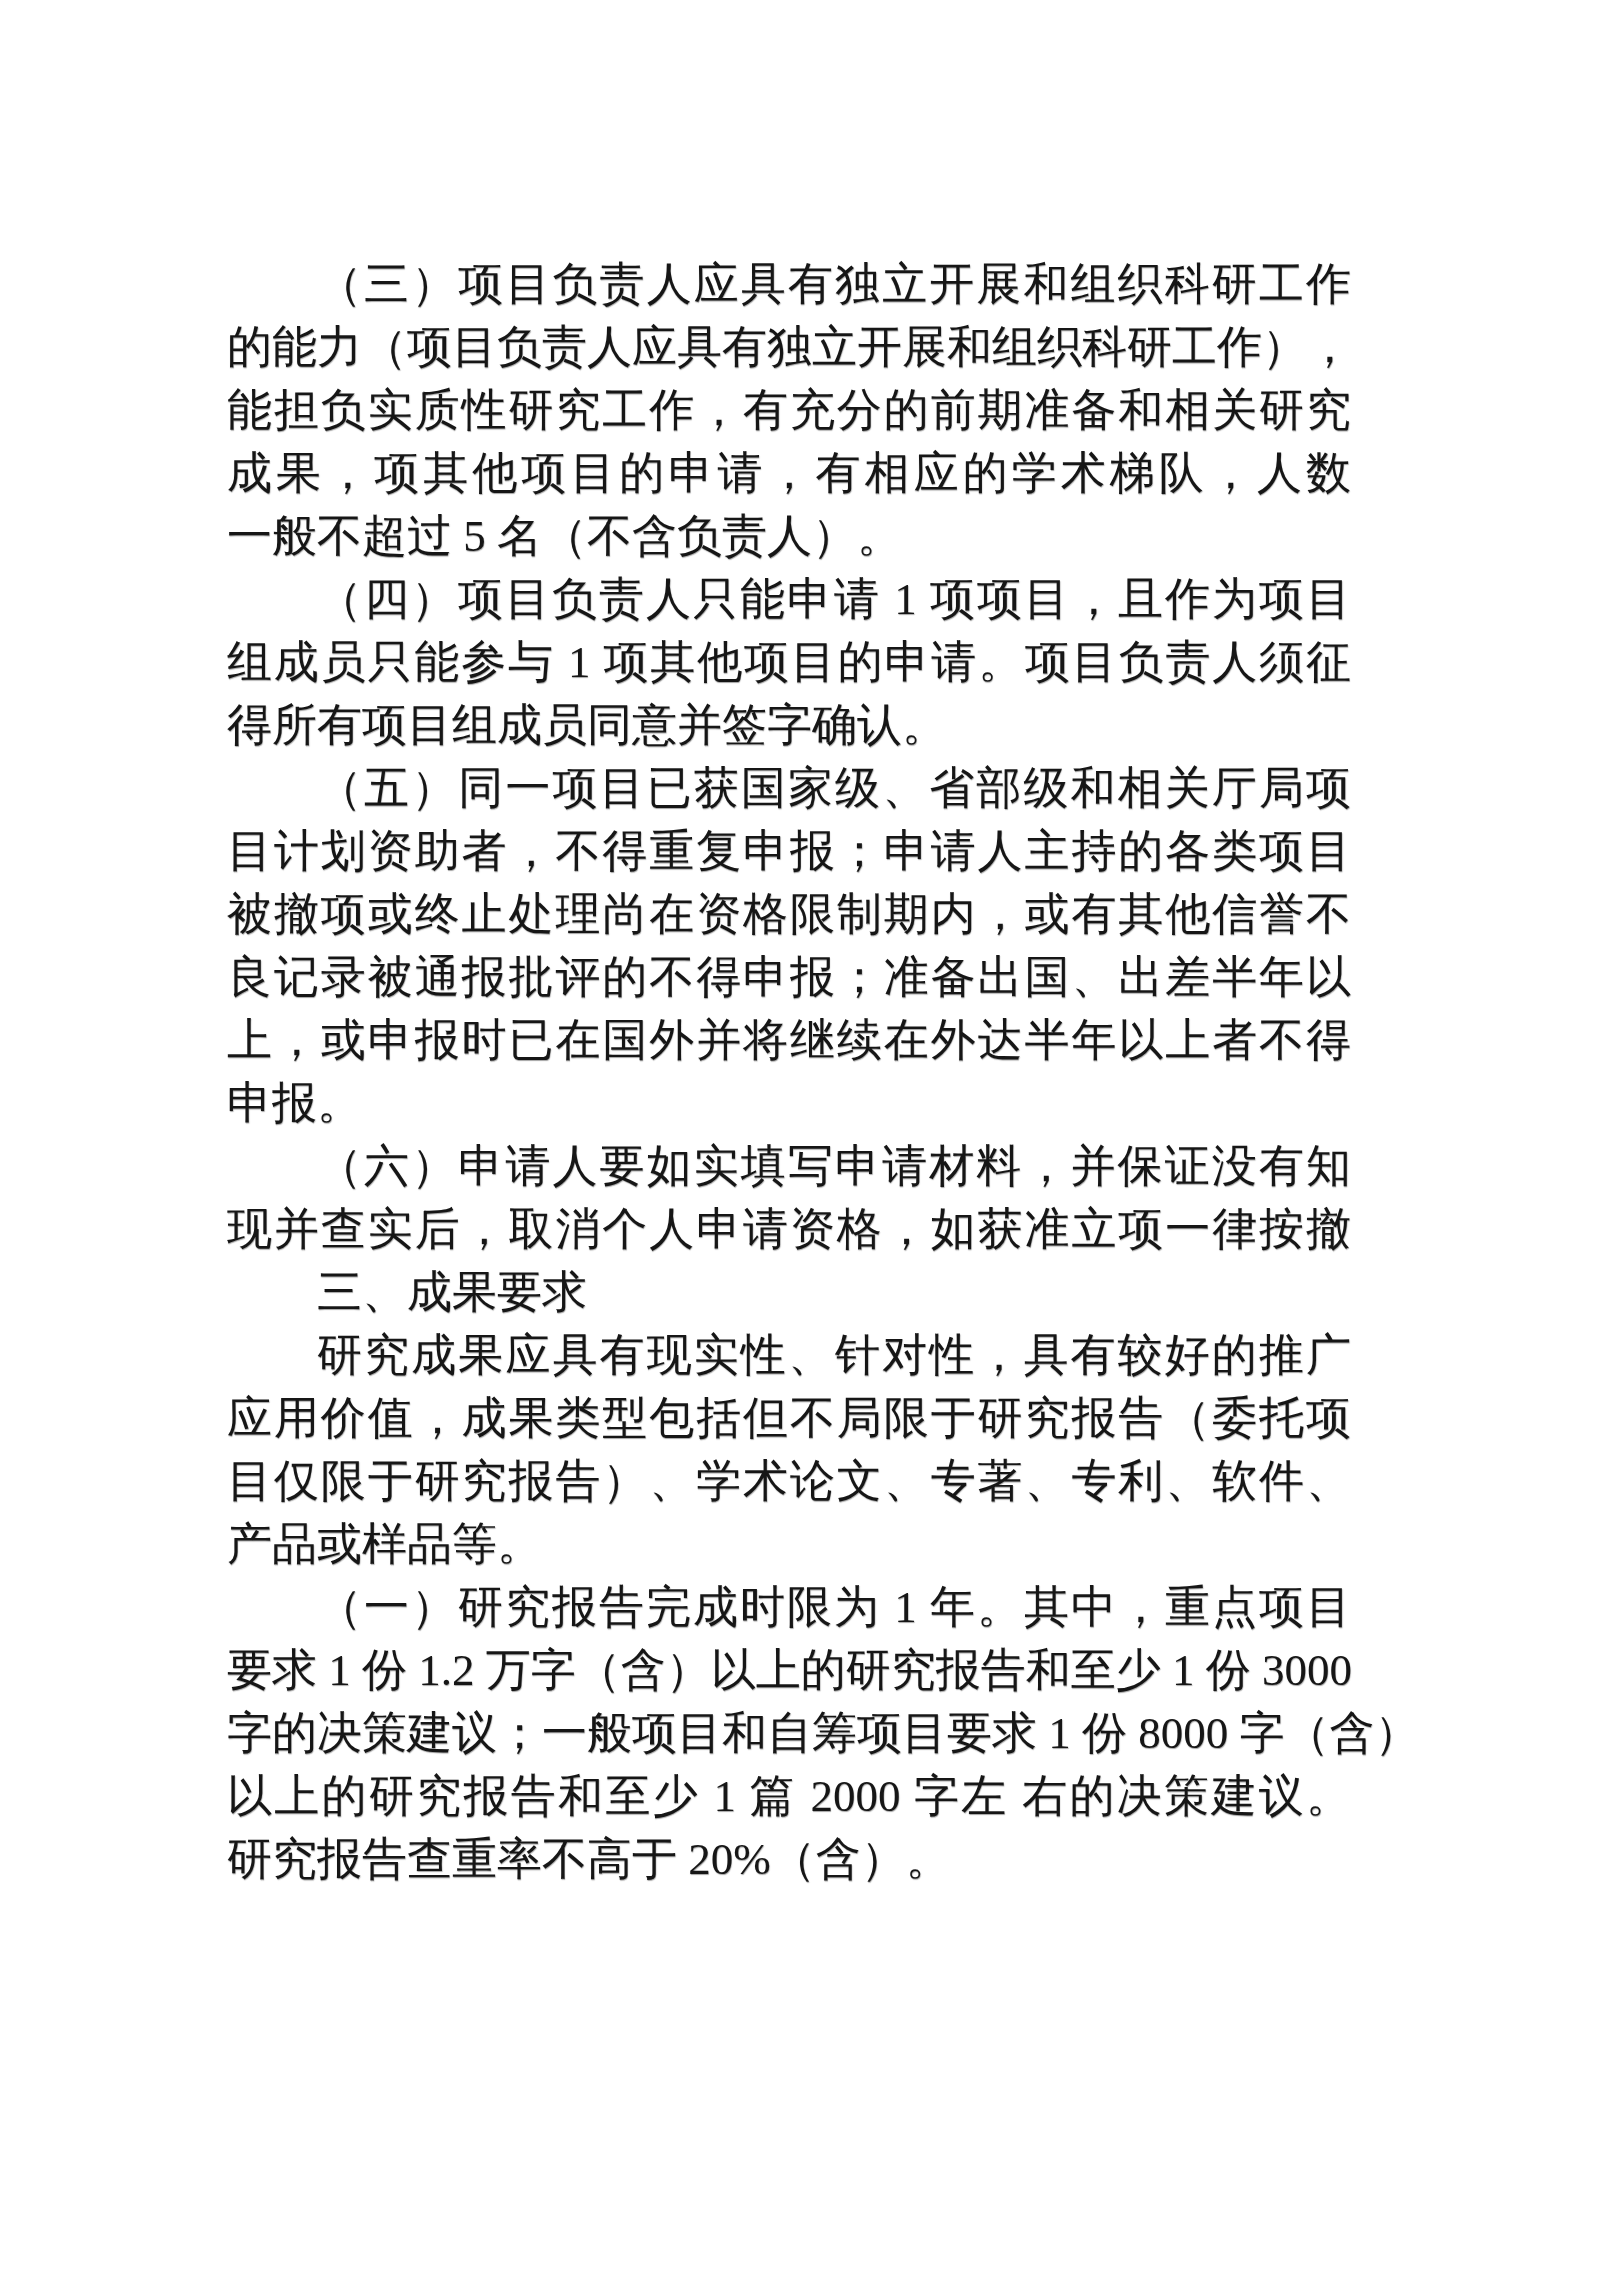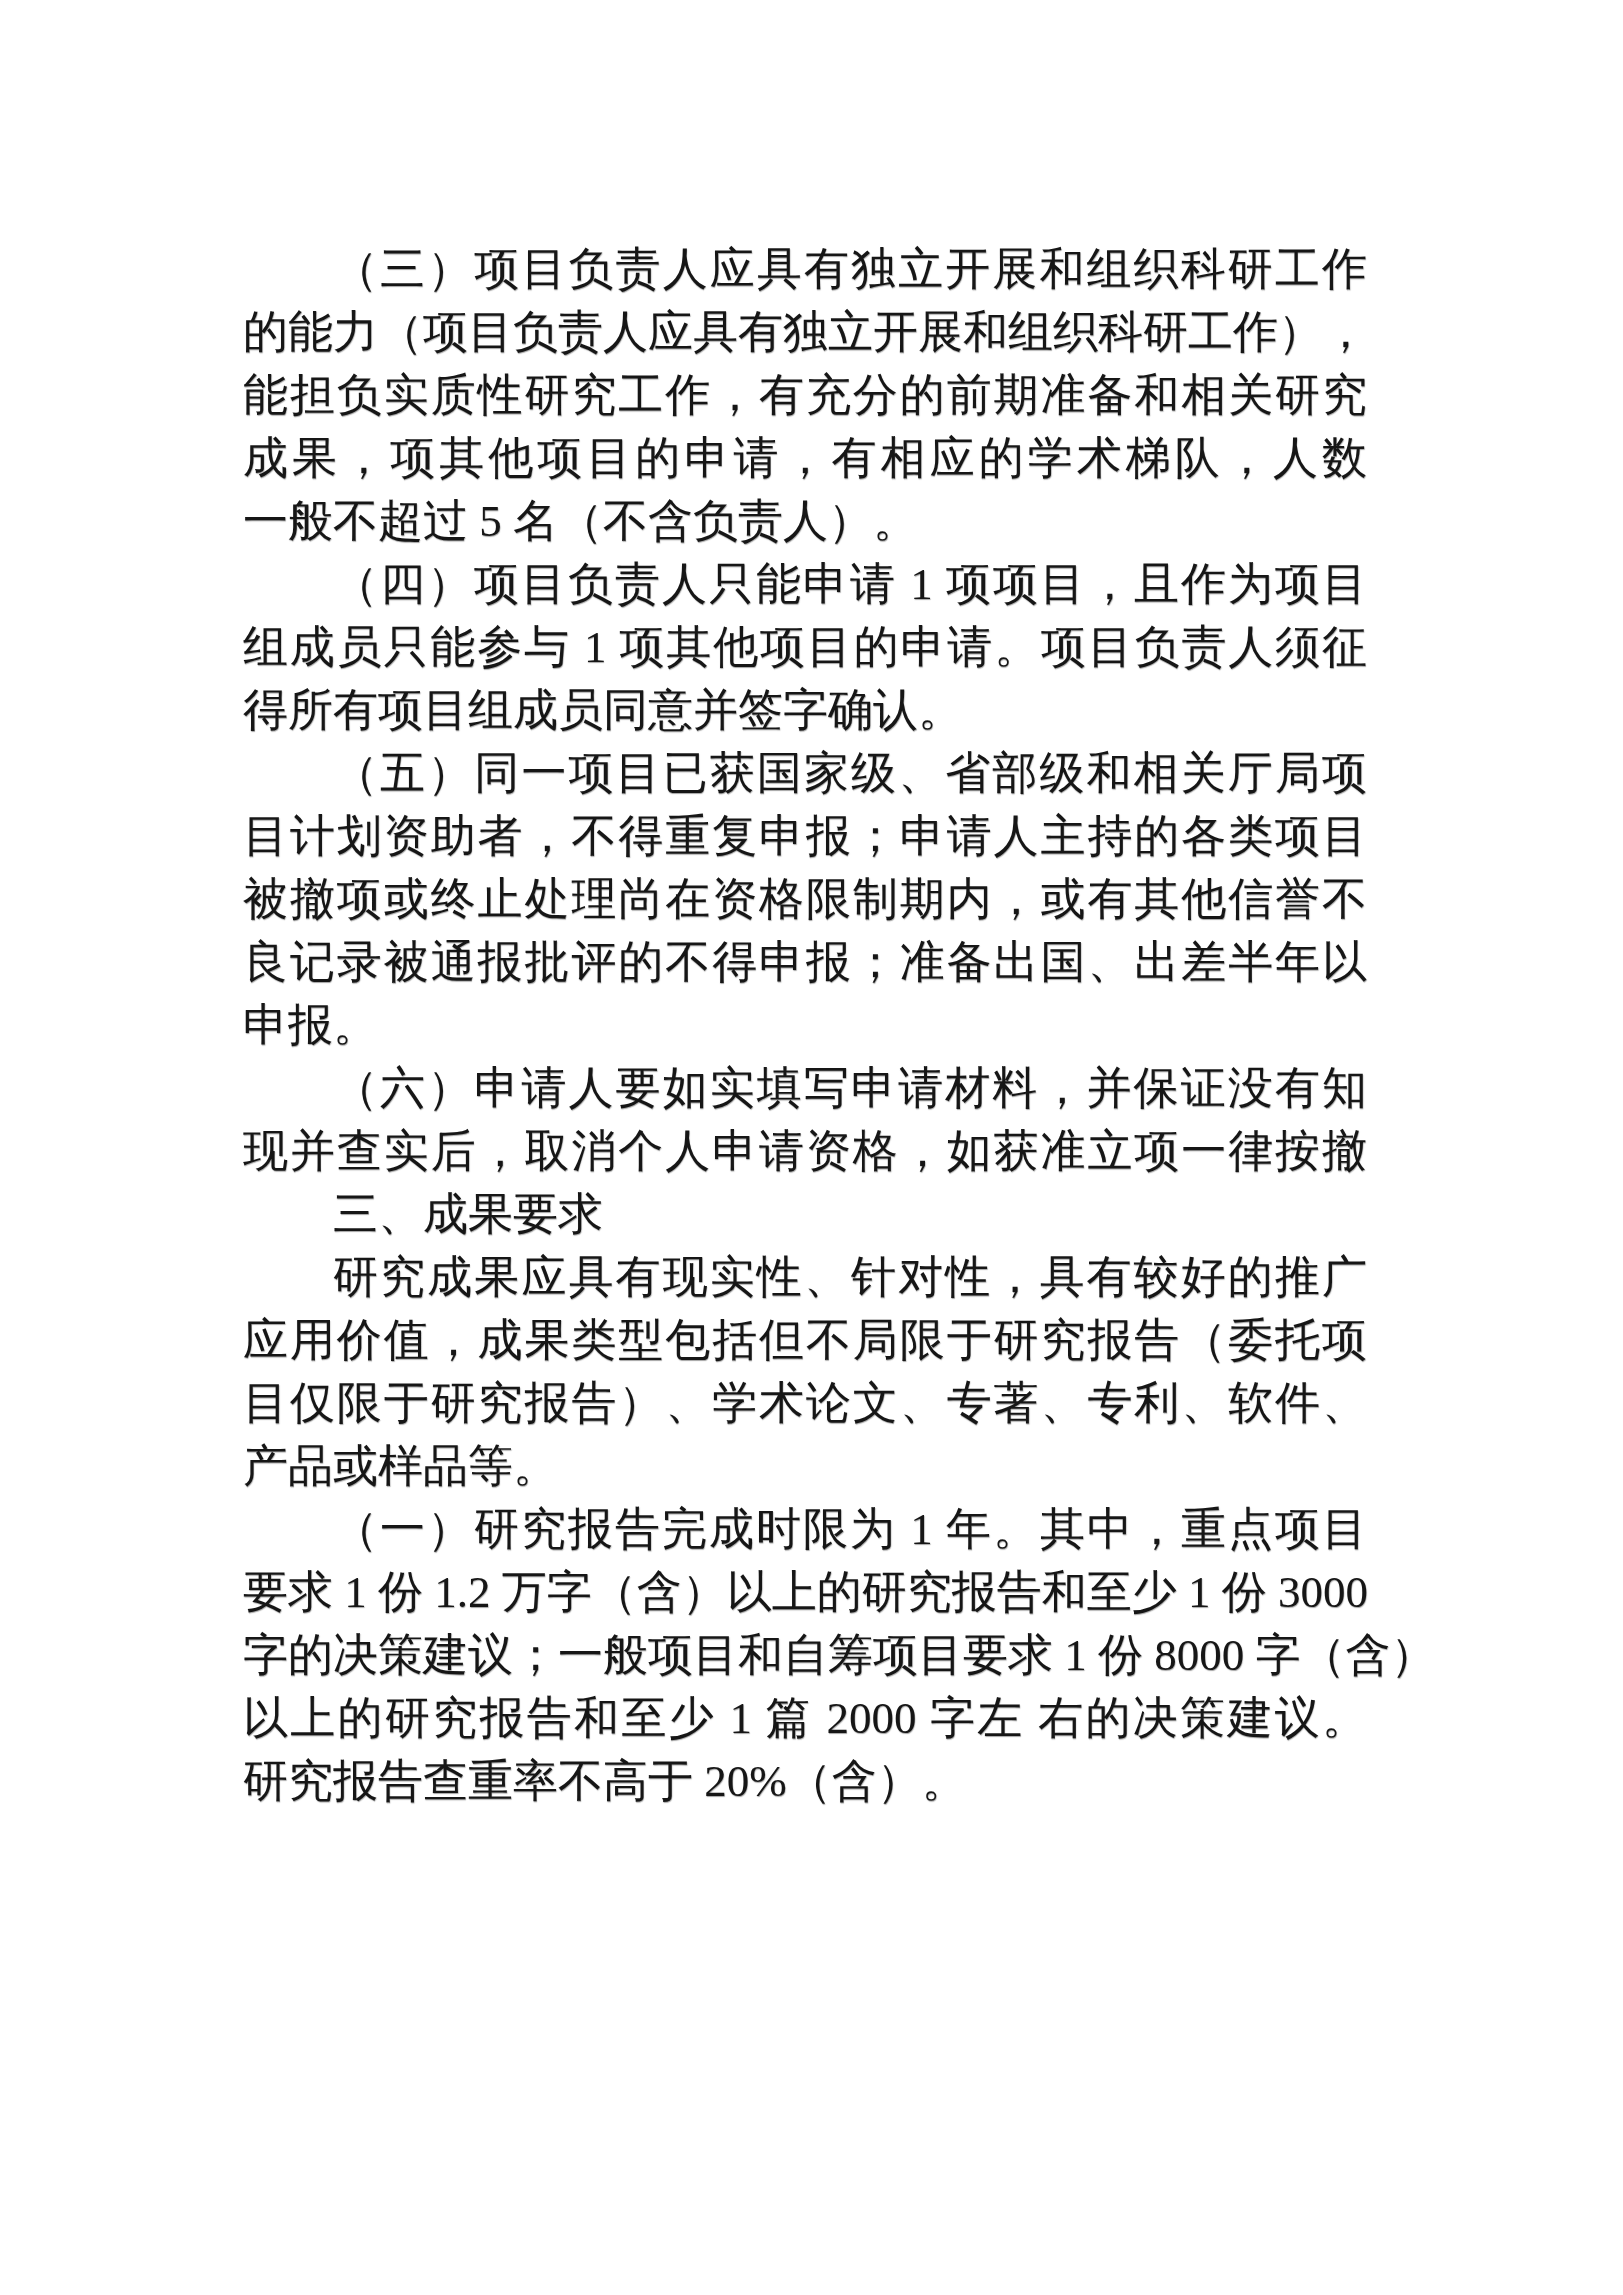--- a/index.html
+++ b/index.html
@@ -14,28 +14,27 @@
   .page {
     position: absolute;
     left: 0; top: 0;
     width: 1623px;
     height: 2295px;
     background: #ffffff;
   }
   .textblock {
     position: absolute;
     left: 227px;
-    top: 238px;
+    top: 253px;
     width: 1124px;
     font-size: 45px;
     line-height: 63px;
     color: #161616;
     text-shadow: 0.4px 0.6px 1px rgba(50,50,50,0.45);
     filter: blur(0.2px);
-    margin-left: 16px;
   }
   .line {
     height: 63px;
     white-space: nowrap;
     text-align: justify;
     text-align-last: justify;
   }
   .line.end { text-align-last: left; }
   .line.indent { text-indent: 90px; }
   .line.heading { font-weight: normal; }
@@ -58,20 +57,21 @@
       <div class="line indent">（四）项目负责人只能申请 1 项项目，且作为项目</div>
       <div class="line">组成员只能参与 1 项其他项目的申请。项目负责人须征</div>
       <div class="line end">得所有项目组成员同意并签字确认。</div>
     </div>
 
     <div>
       <div class="line indent">（五）同一项目已获国家级、省部级和相关厅局项</div>
       <div class="line">目计划资助者，不得重复申报；申请人主持的各类项目</div>
       <div class="line">被撤项或终止处理尚在资格限制期内，或有其他信誉不</div>
       <div class="line">良记录被通报批评的不得申报；准备出国、出差半年以</div>
+      <div class="line">上，或申报时已在国外并将继续在外达半年以上者不得</div>
       <div class="line end">申报。</div>
     </div>
 
     <div>
       <div class="line indent">（六）申请人要如实填写申请材料，并保证没有知</div>
       <div class="line">现并查实后，取消个人申请资格，如获准立项一律按撤</div>
     </div>
 
     <div>
       <div class="line indent heading end">三、成果要求</div>

